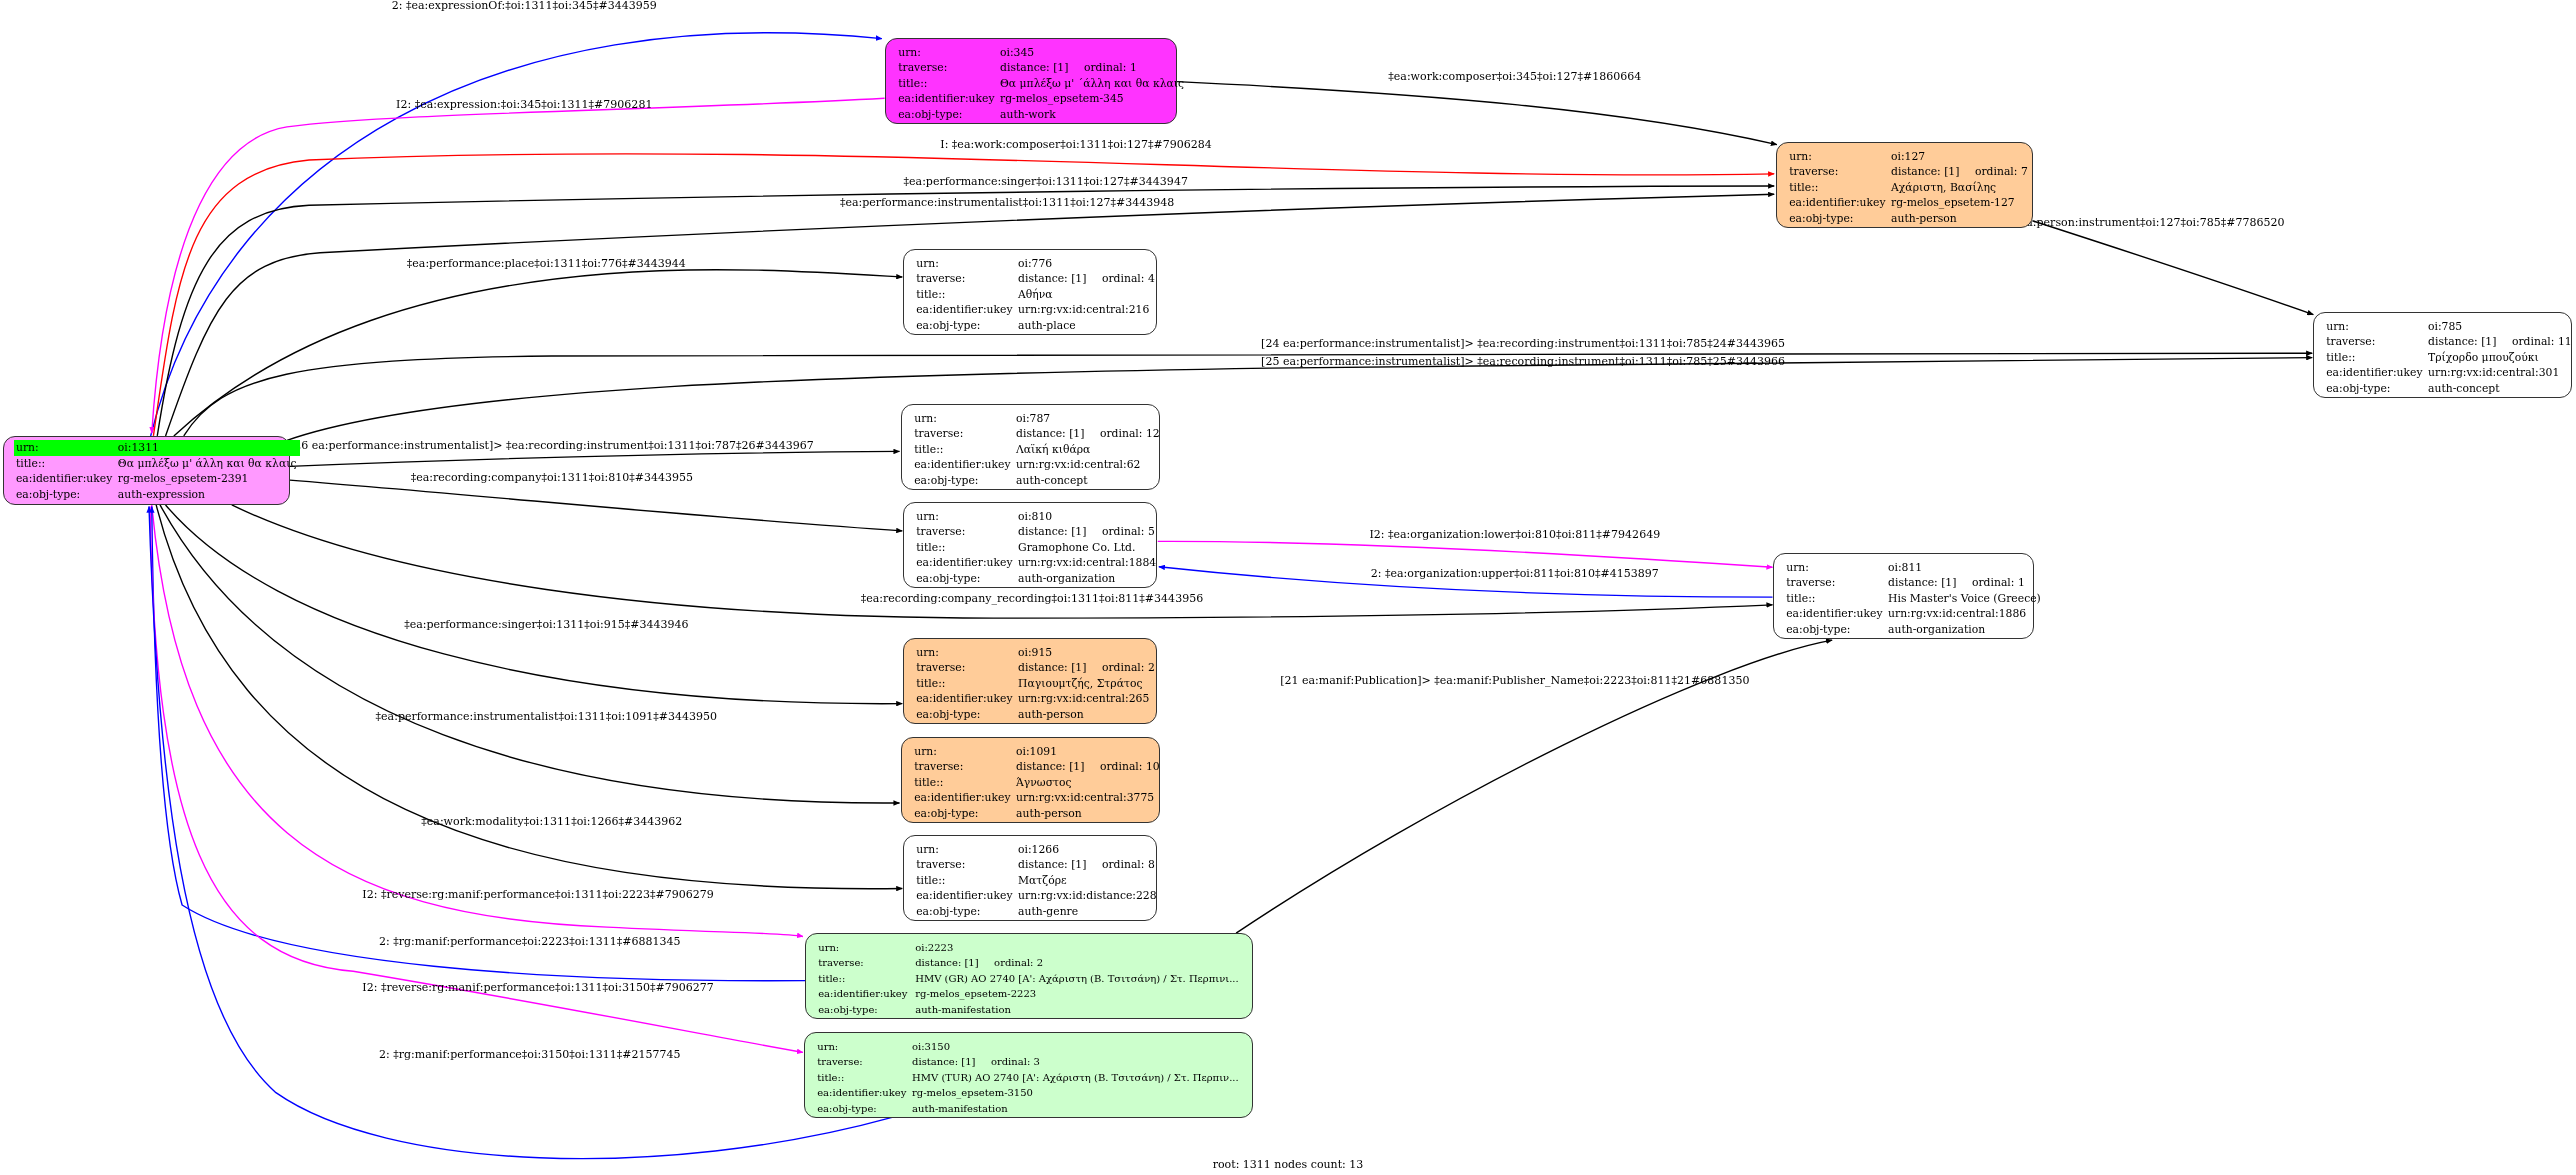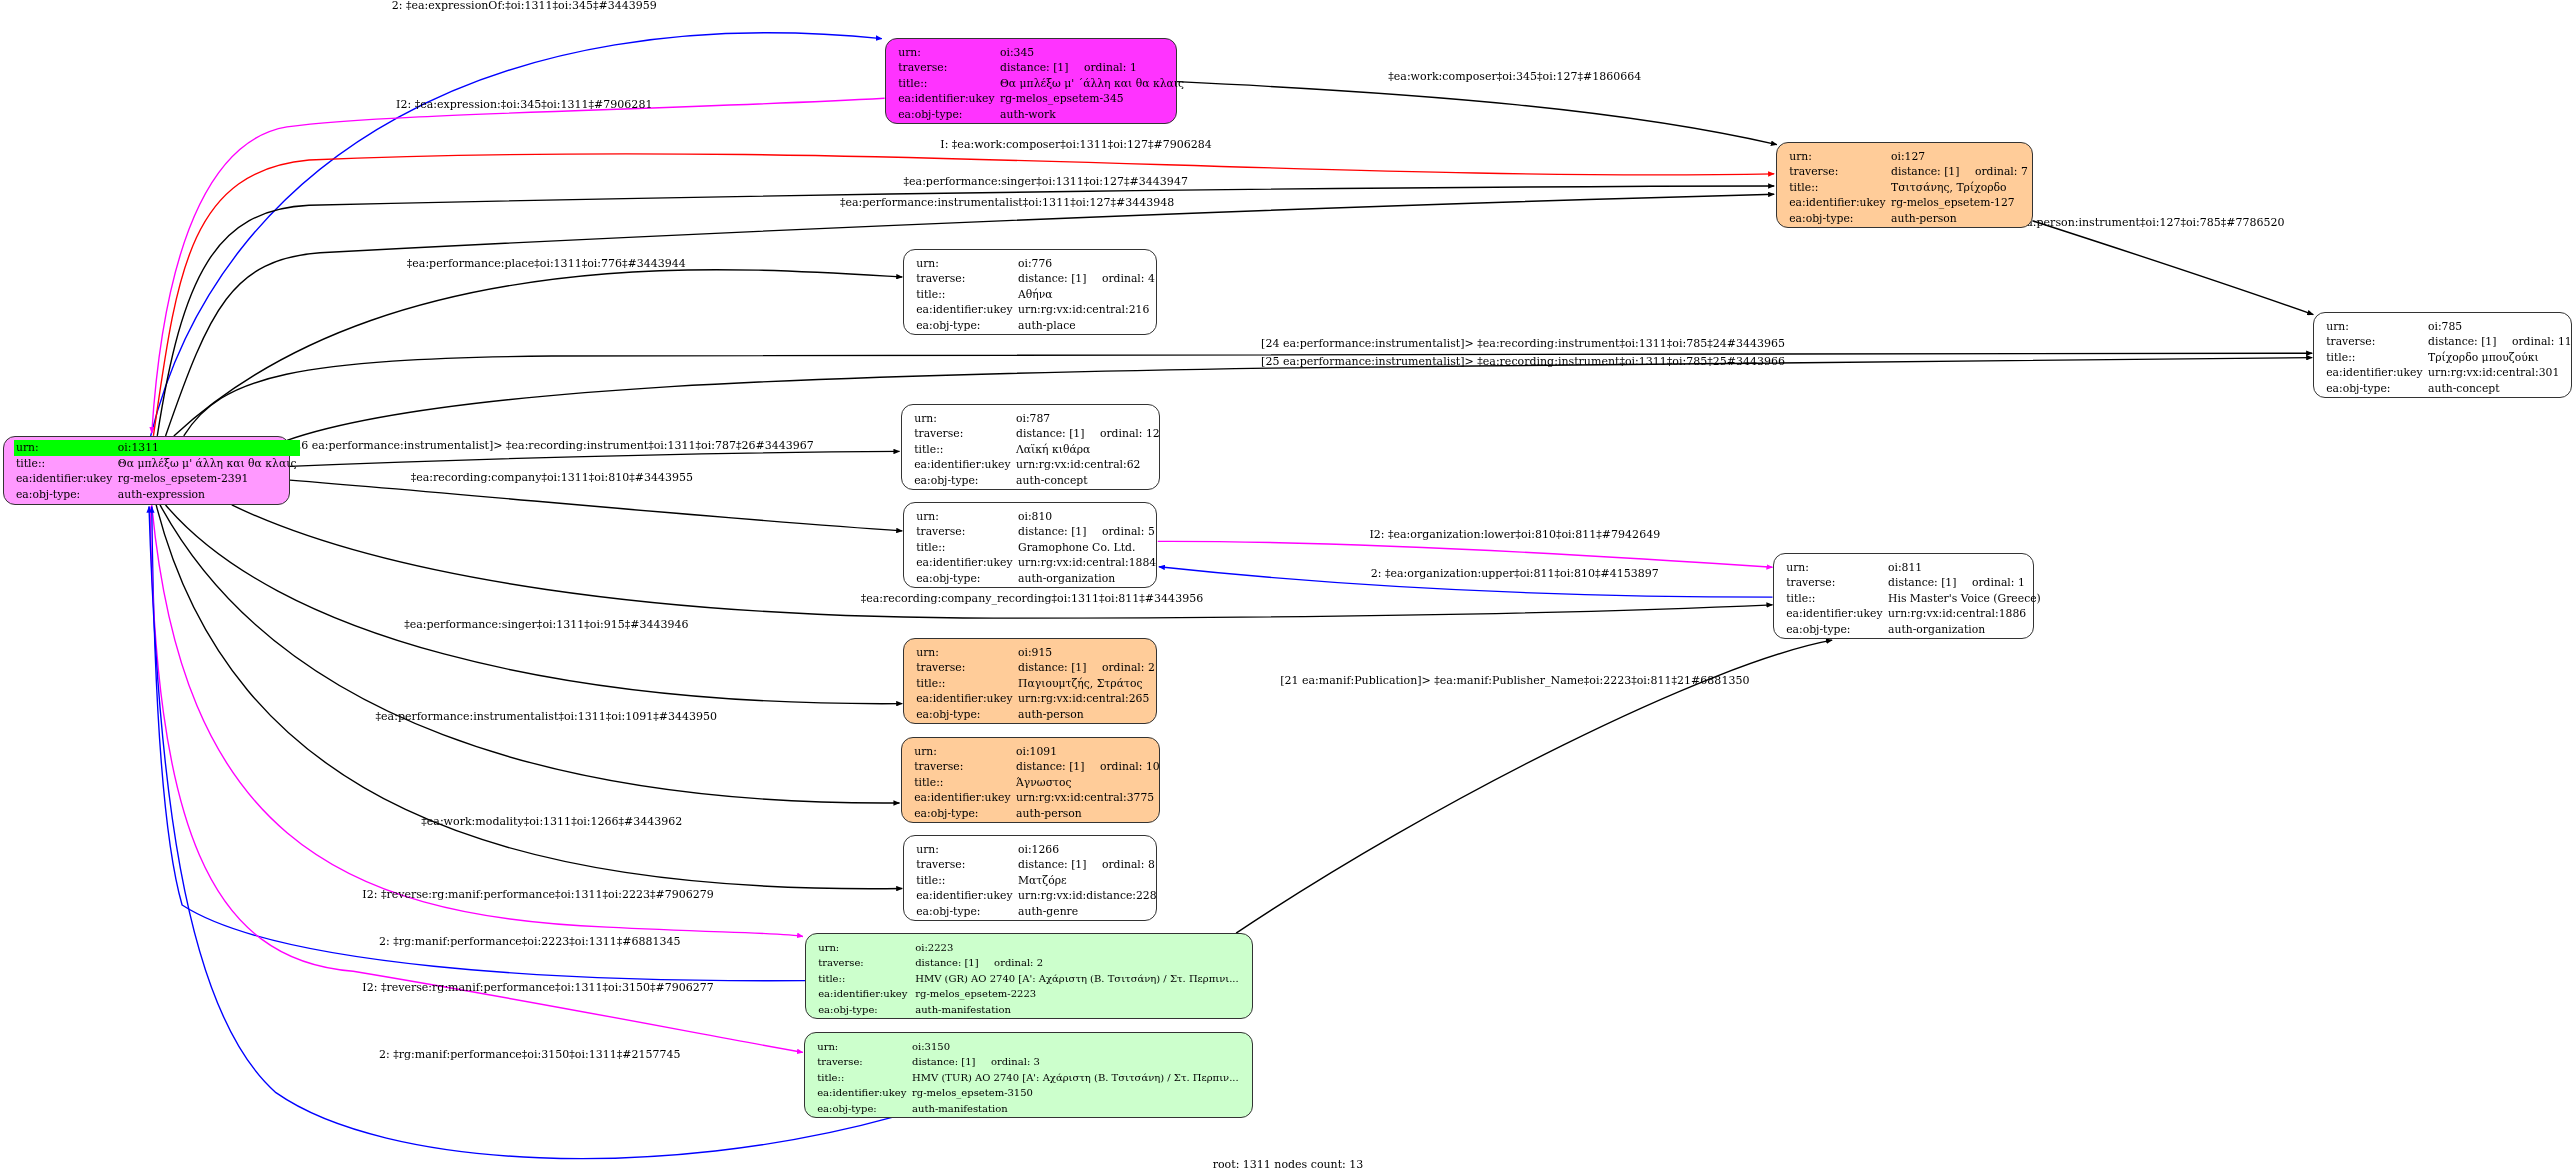--- a/index.html
+++ b/index.html
@@ -142,21 +142,21 @@
           <tr class="">
             <td class="k">urn:</td>
             <td class="v">oi:127</td>
           </tr>
           <tr class="">
             <td class="k">traverse:</td>
             <td class="v"><span>distance: [1]</span><span class="ord">ordinal: 7</span></td>
           </tr>
           <tr class="">
             <td class="k">title::</td>
-            <td class="v">Τσιτσάνης, Τρίχορδο</td>
+            <td class="v">Αχάριστη, Βασίλης</td>
           </tr>
           <tr class="">
             <td class="k">ea:identifier:ukey</td>
             <td class="v">rg-melos_epsetem-127</td>
           </tr>
           <tr class="">
             <td class="k">ea:obj-type:</td>
             <td class="v">auth-person</td>
           </tr>
         </tbody>

